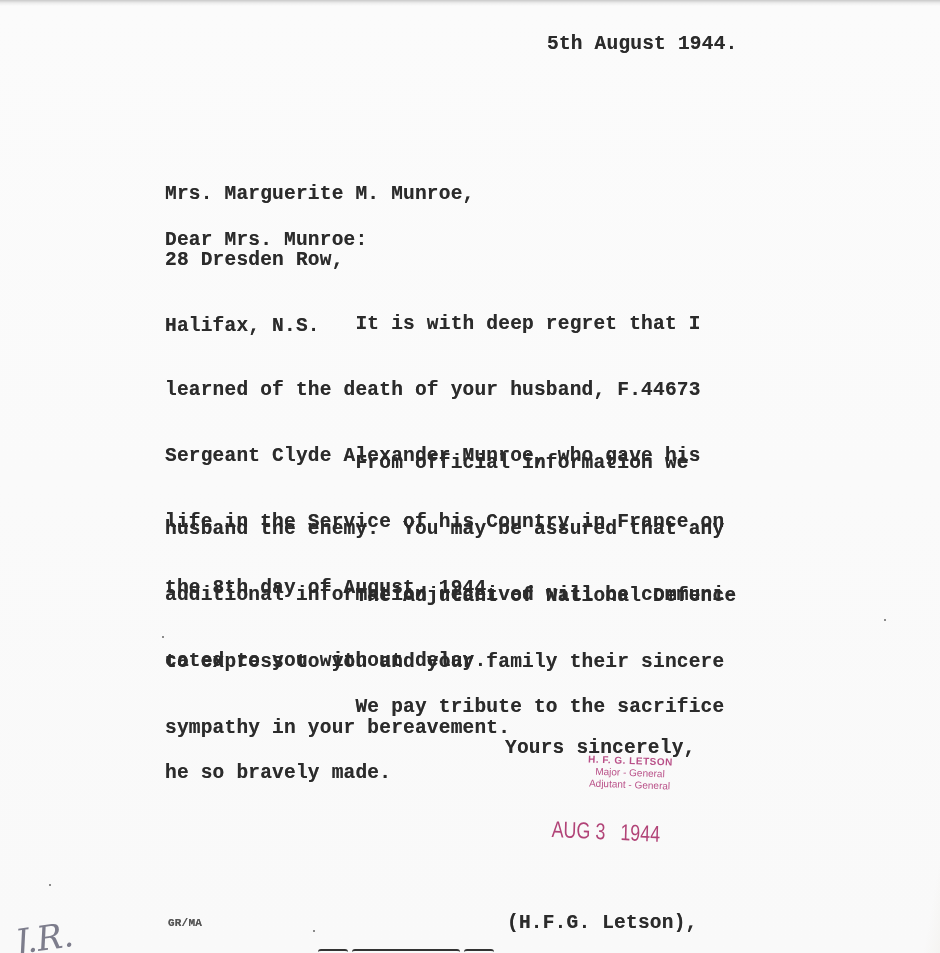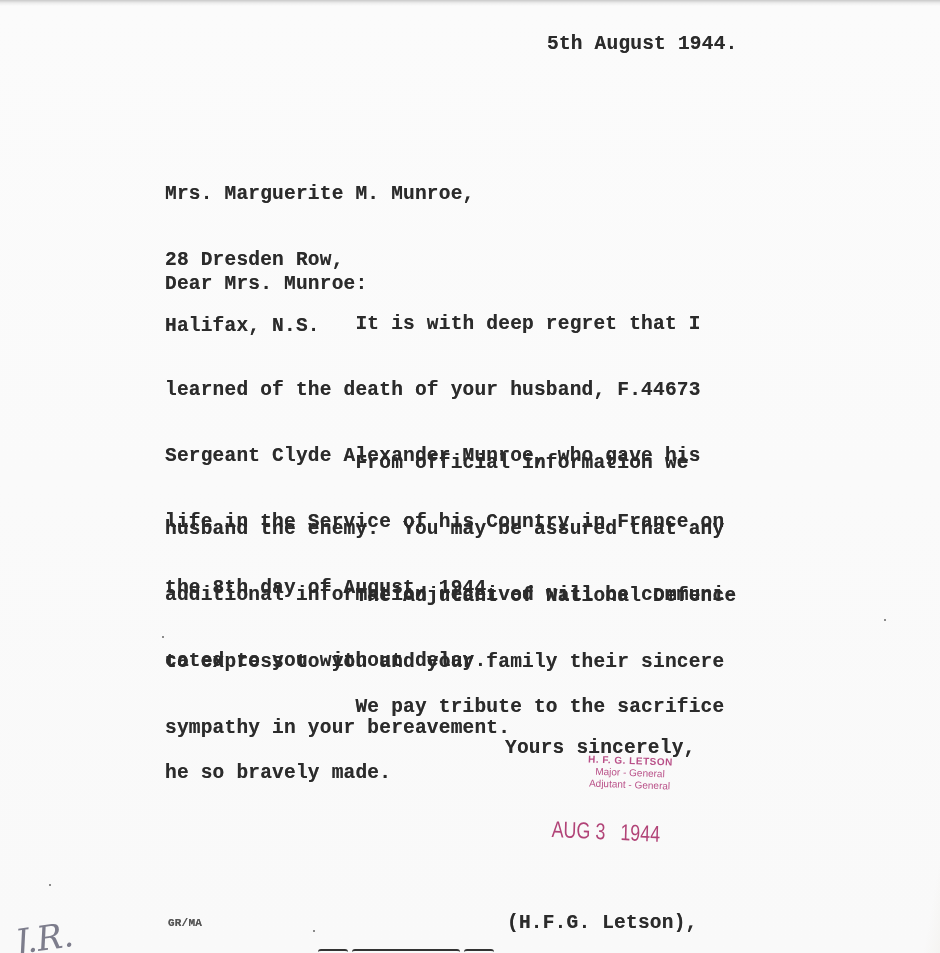--- a/index.html
+++ b/index.html
@@ -35,21 +35,21 @@
       font-size: 19.5px;
       line-height: 22px;
       font-weight: bold;
       letter-spacing: 0.2px;
       white-space: pre;
       color: #2b2b2b;
       text-shadow: 0 0 0.6px rgba(40,40,40,0.6);
     }
     .date { left: 547px; top: 33px; }
     .addr { left: 165px; top: 139px; }
-    .salut { left: 165px; top: 229px; margin-top: 44px; }
+    .salut { left: 165px; top: 229px; }
     .p1 { left: 165px; top: 269px; }
     .p2 { left: 165px; top: 408px; }
     .p3 { left: 165px; top: 541px; }
     .p4 { left: 165px; top: 652px; }
     .close { left: 505px; top: 737px; }
     .sig { left: 480px; top: 868px; text-align: right; }
     .ref { left: 168px; top: 912px; font-size: 11px; color: #555; }
     .line { display: block; }
 
     .stamp {

